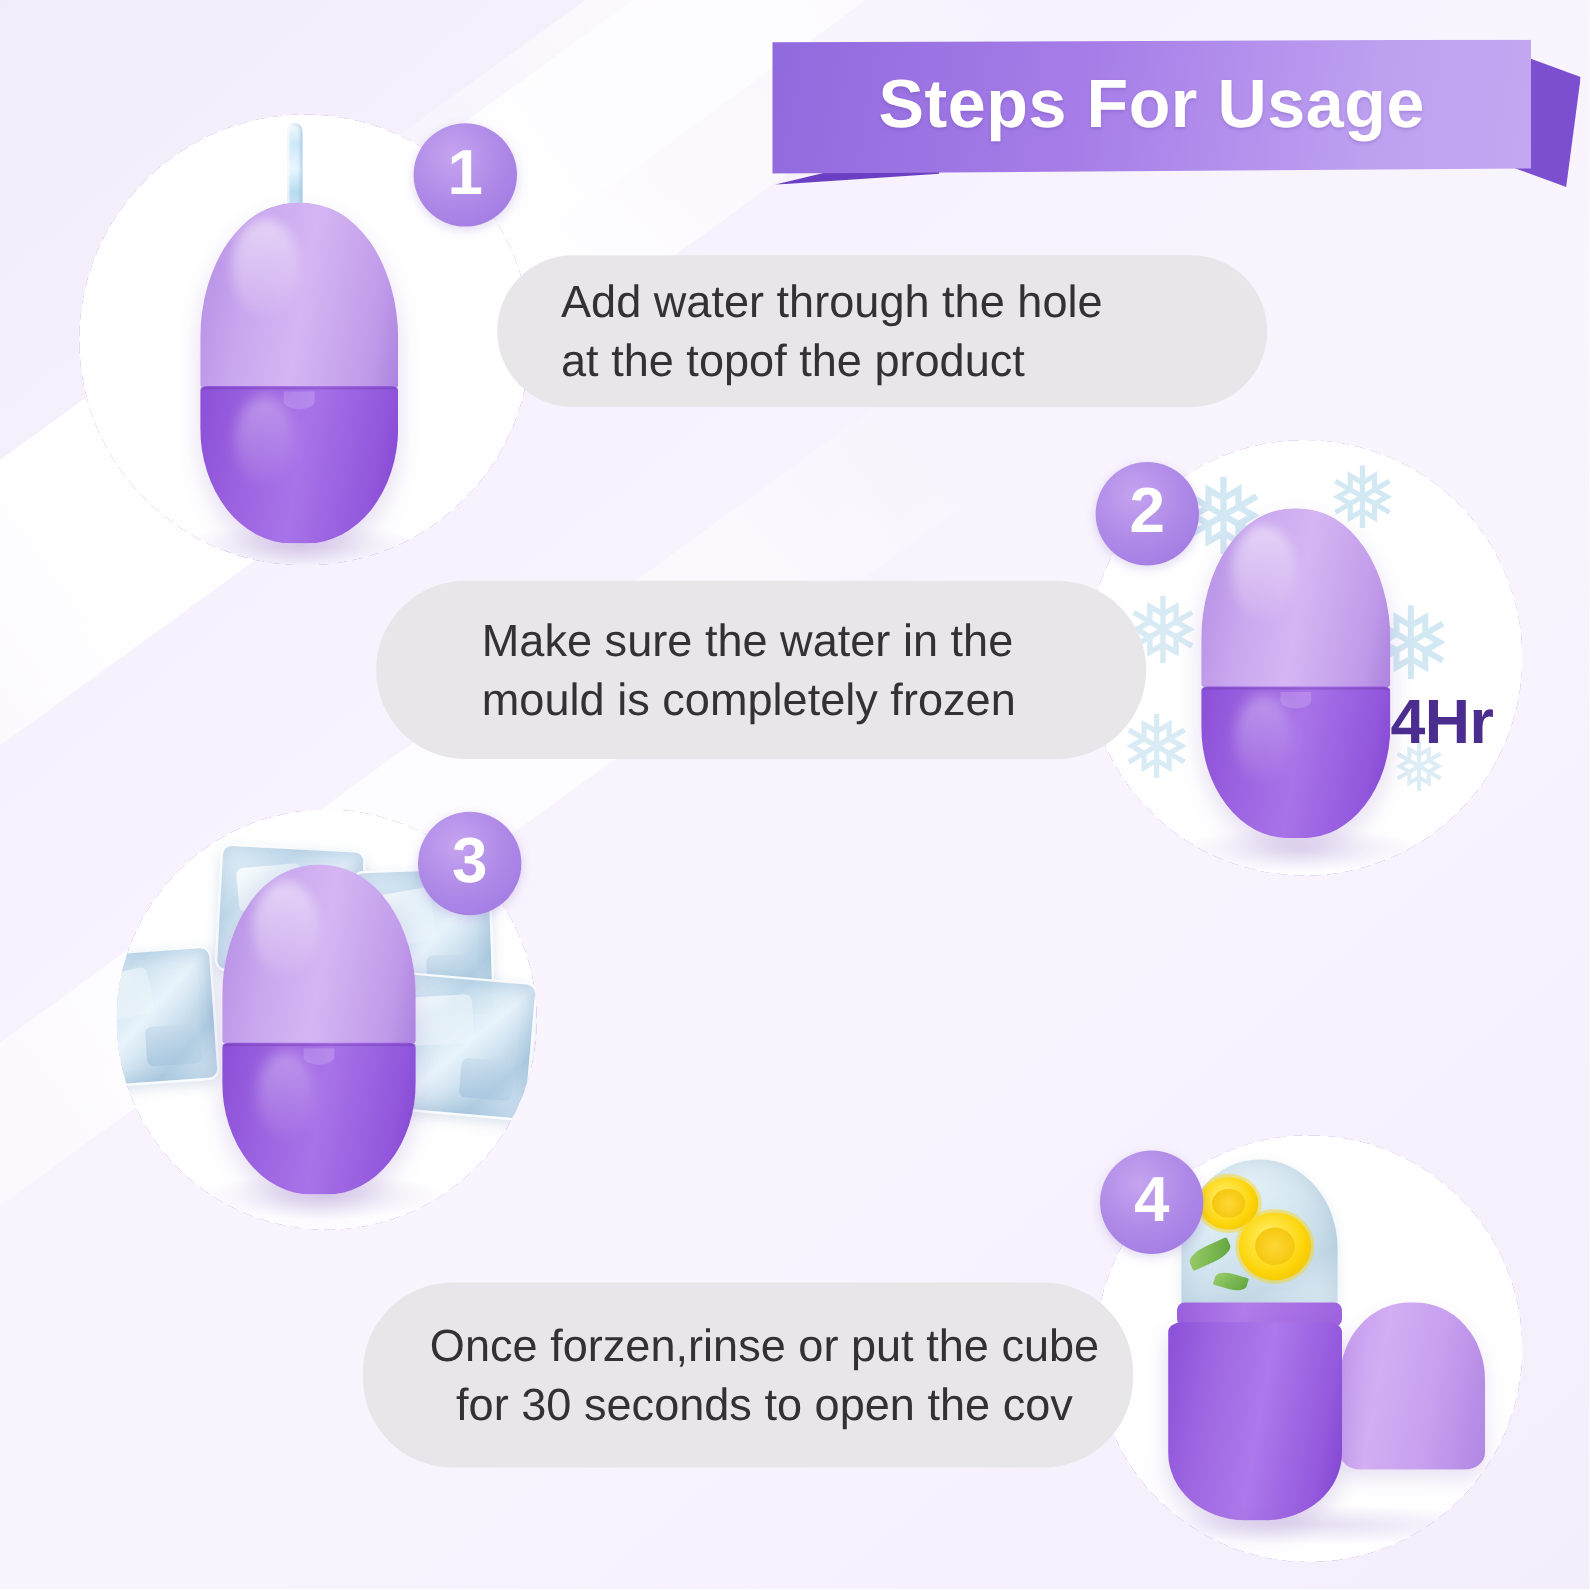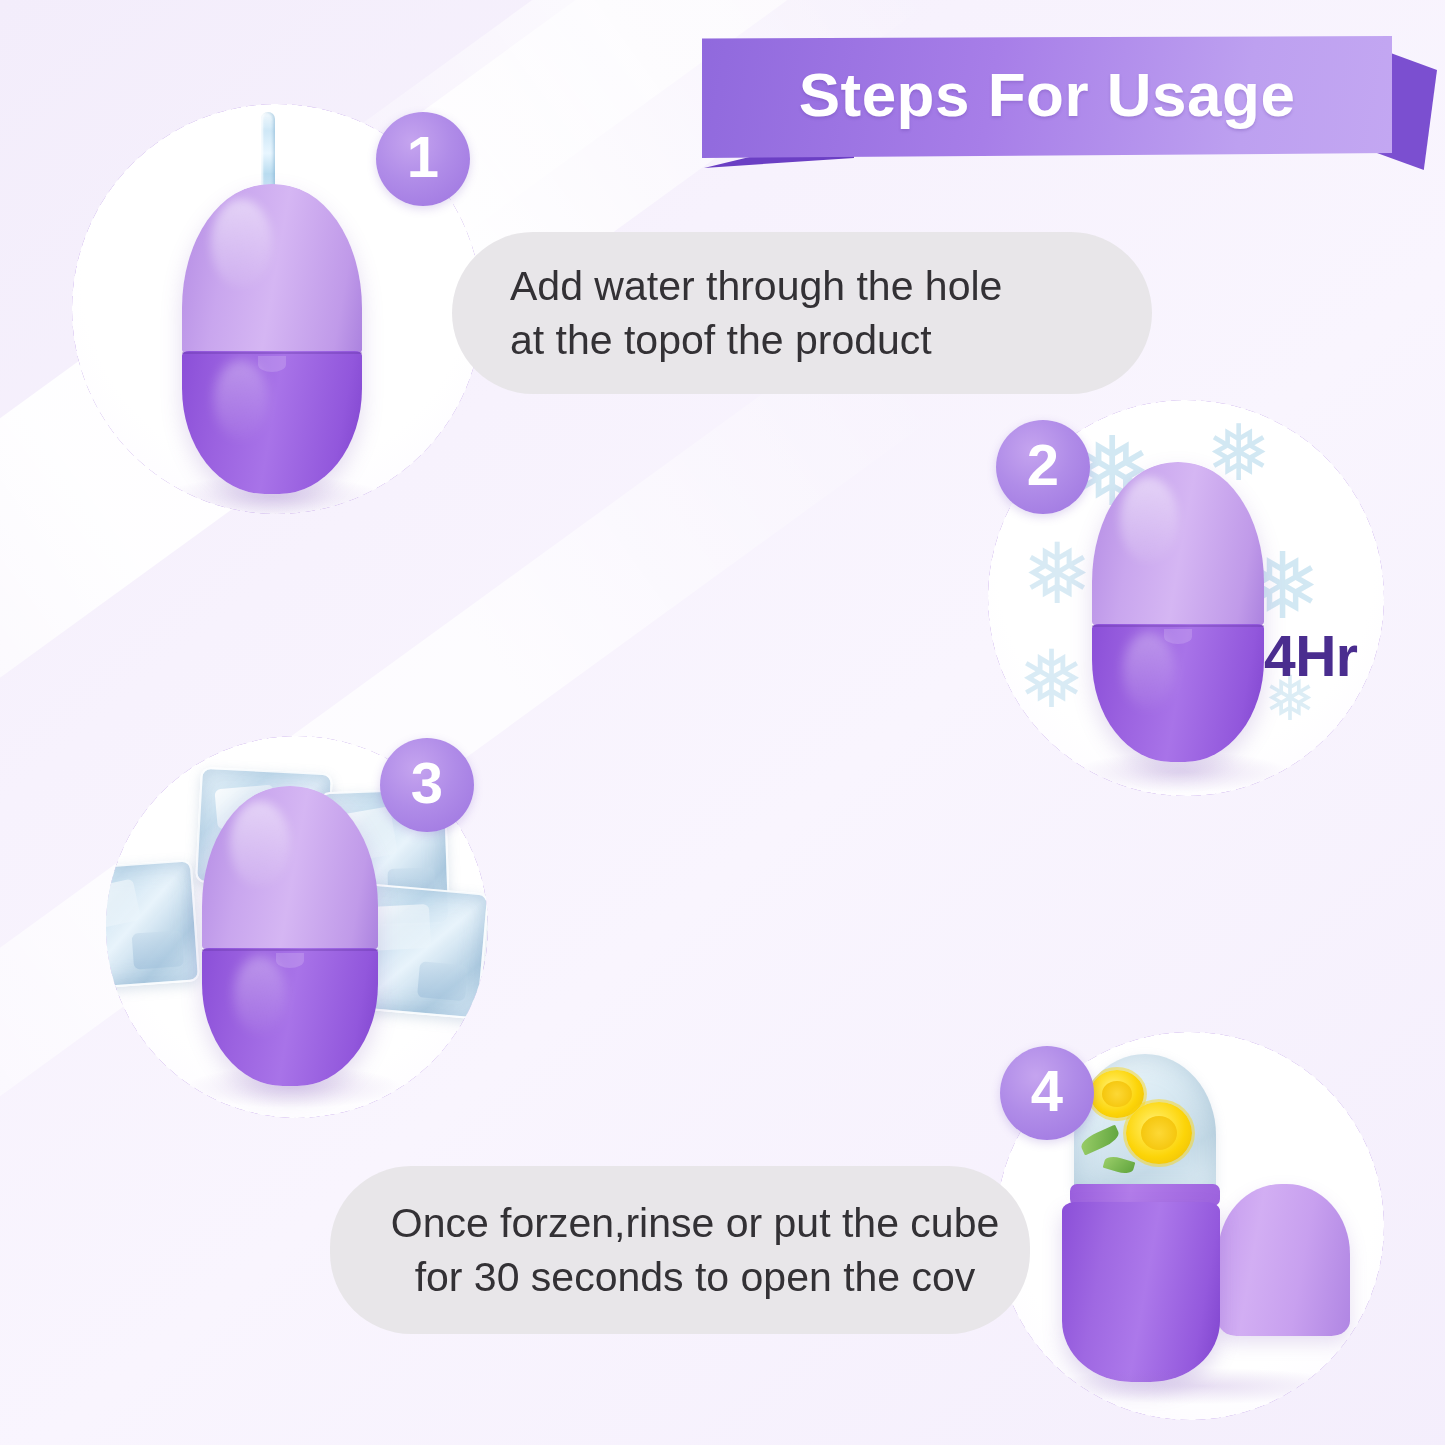--- a/index.html
+++ b/index.html
@@ -337,21 +337,21 @@
           <div class="cap-bottom"></div>
           <div class="cap-seam"></div>
           <div class="cap-notch"></div>
         </div>
       </div>
     </div>
   </div>
   <div class="step-badge" style="left:376px; top:112px;">
     <span>1</span>
   </div>
-  <div class="caption-bubble" style="left:452px; top:232px; width:700px; height:162px; border-radius:81px; padding-left:58px;">
+  <div class="caption-bubble" style="left:452px; top:232px; width:700px; height:138px; border-radius:81px; padding-left:58px;">
     <div class="caption-text">Add water through the hole
 at the topof the product</div>
   </div>
 
   <div class="photo-circle" style="left:988px; top:400px; width:396px; height:396px;">
     <div class="photo-inner">
       <div class="photo-scene">
         <div class="snowflake" style="left:84px; top:24px; font-size:96px;">❅</div>
         <div class="snowflake" style="left:218px; top:14px; font-size:78px;">❅</div>
         <div class="snowflake" style="left:34px; top:132px; font-size:84px; opacity:.8;">❅</div>
@@ -365,20 +365,24 @@
           <div class="cap-seam"></div>
           <div class="cap-notch"></div>
         </div>
       </div>
     </div>
   </div>
   <div class="hr-label" style="left:1264px; top:628px;">4Hr</div>
   <div class="step-badge" style="left:996px; top:420px;">
     <span>2</span>
   </div>
+  <div class="caption-bubble" style="left:342px; top:528px; width:700px; height:162px; border-radius:81px; padding-left:96px;">
+    <div class="caption-text">Make sure the water in the
+mould is completely frozen</div>
+  </div>
 
   <div class="photo-circle" style="left:106px; top:736px; width:382px; height:382px;">
     <div class="photo-inner">
       <div class="photo-scene">
         <div class="ice-cube" style="left:-46px; top:128px; width:132px; height:118px; transform:rotate(-4deg);"></div>
         <div class="ice-cube" style="left:92px; top:34px; width:128px; height:112px; transform:rotate(3deg);"></div>
         <div class="ice-cube" style="left:216px; top:54px; width:122px; height:132px; transform:rotate(-2deg);"></div>
         <div class="ice-cube" style="left:246px; top:152px; width:128px; height:122px; transform:rotate(5deg);"></div>
         <div class="cap-shadow" style="left:82px; top:330px; width:212px; height:42px;"></div>
         <div class="capsule" style="left:96px; top:50px; width:176px; height:300px;">

